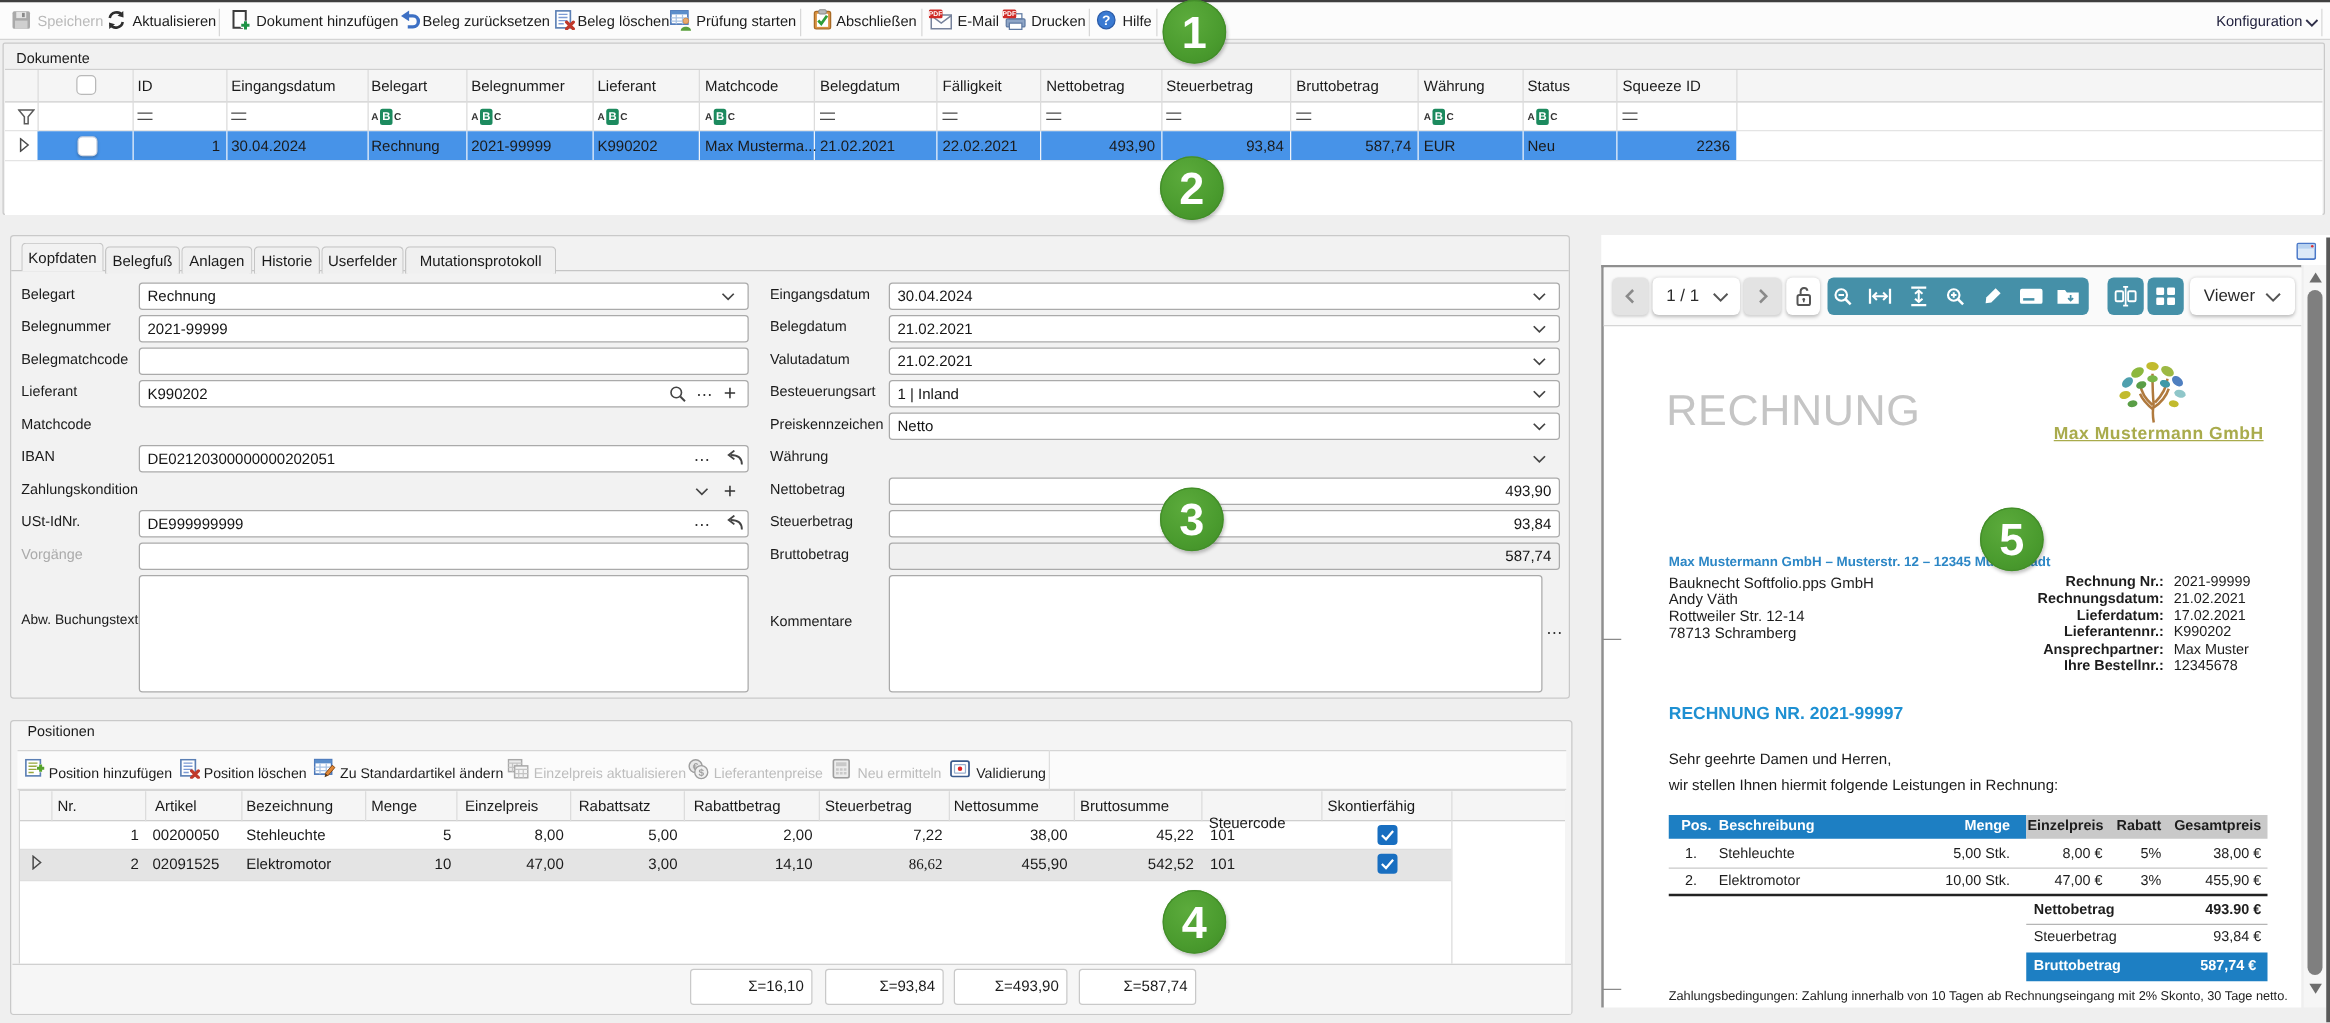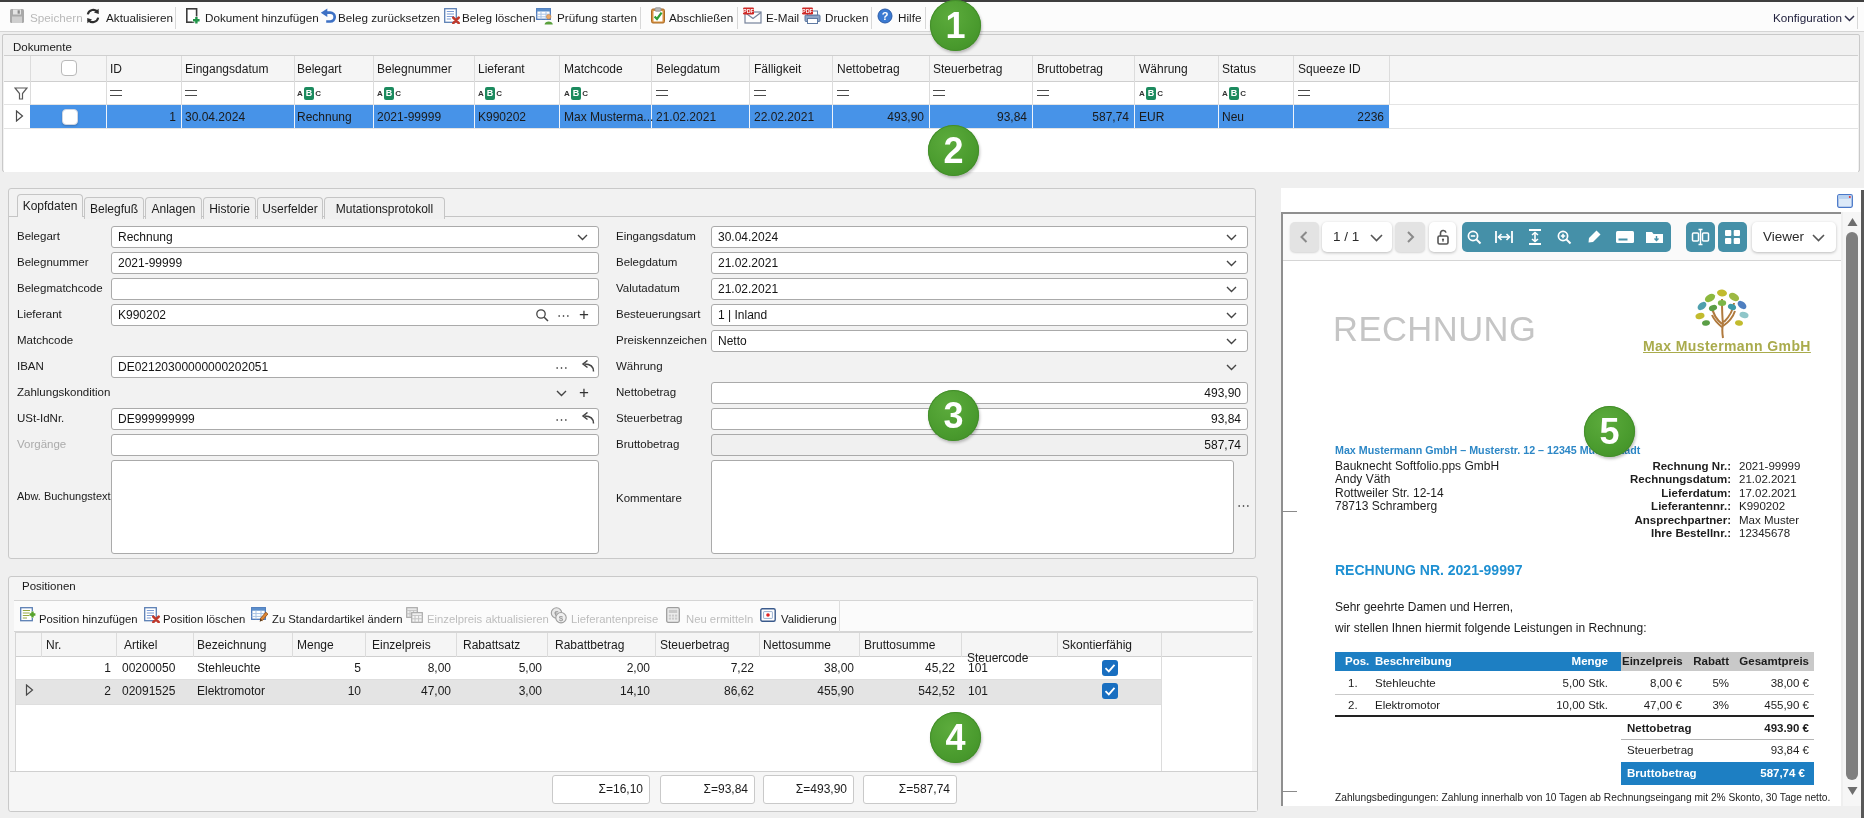--- a/index.html
+++ b/index.html
@@ -478,21 +478,21 @@
       <svg class="abs" style="left:9px;top:51px;" width="9" height="12" viewBox="0 0 9 12">
           <path d="M1.5 1 L7.5 6 L1.5 11 Z" fill="none" stroke="#4a4a4a" stroke-width="1.2"></path>
         </svg>
       <div class="gh num" style="left:30px;top:51px;width:65px;">2</div>
       <div class="gh" style="left:106px;top:51px;">02091525</div>
       <div class="gh" style="left:181px;top:51px;">Elektromotor</div>
       <div class="gh num" style="left:281px;top:51px;width:64px;">10</div>
       <div class="gh num" style="left:356px;top:51px;width:79px;">47,00</div>
       <div class="gh num" style="left:447px;top:51px;width:79px;">3,00</div>
       <div class="gh num" style="left:539px;top:51px;width:95px;">14,10</div>
-      <div class="gh num" style="left:644px;top:51px;width:94px;">86,62</div>
+      <div class="gh num" style="left:644px;top:51px;width:94px;font-family:Liberation Serif, serif;">86,62</div>
       <div class="gh num" style="left:747px;top:51px;width:91px;">455,90</div>
       <div class="gh num" style="left:848px;top:51px;width:91px;">542,52</div>
       <div class="gh" style="left:952px;top:51px;">101</div>
       <div class="cbx" style="left:1086px;top:50px;">
           <svg width="16" height="16" viewBox="0 0 16 16">
             <path d="M3.5 8.2 L6.8 11.4 L12.5 4.8" fill="none" stroke="#fff" stroke-width="1.8"></path>
           </svg>
         </div>
     </div>
 

